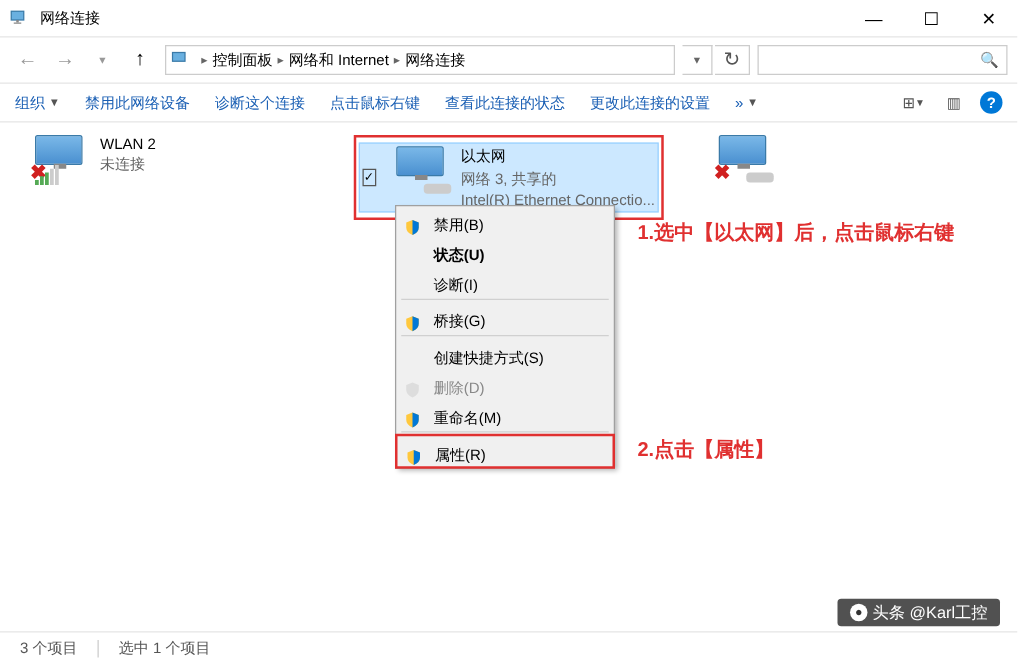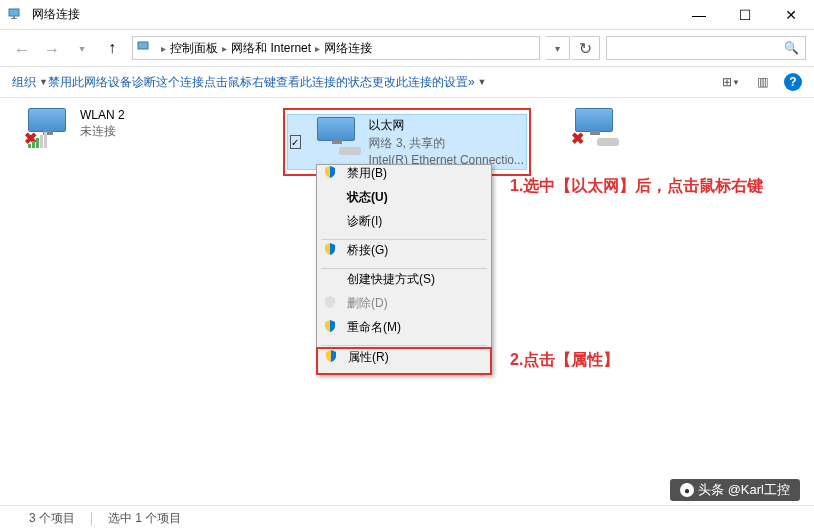--- a/index.html
+++ b/index.html
@@ -20,21 +20,21 @@
     .bc-icon { width: 16px; height: 16px; margin-right: 4px; }
     .bc-sep { color: #666; margin: 0 4px; font-size: 10px; }
     .bc-item { color: #000; }
     .bc-dropdown { width: 24px; height: 24px; border: 1px solid #ccc; border-left: none; display: flex; align-items: center; justify-content: center; color: #666; font-size: 10px; }
     .refresh-btn { width: 28px; height: 24px; border: 1px solid #ccc; border-left: none; display: flex; align-items: center; justify-content: center; color: #555; }
     .searchbox { width: 200px; height: 24px; border: 1px solid #ccc; display: flex; align-items: center; padding: 0 6px; margin-left: 4px; }
     .searchbox input { border: none; outline: none; flex: 1; font-size: 12px; color: #888; }
     .searchbox .sicon { color: #555; font-size: 12px; }
     
     
-    .toolbar { height: 32px; border-top: 1px solid #e5e5e5; border-bottom: 1px solid #e5e5e5; display: flex; align-items: center; padding: 0 12px; font-size: 12px; background: #fff; }
+    .toolbar { height: 32px; border-top: 1px solid #e5e5e5; border-bottom: 1px solid #e5e5e5; display: flex; align-items: center; padding: 0 12px; gap: 20px; font-size: 12px; background: #fff; }
     .tb-item { color: #1a5fb4; cursor: pointer; display: flex; align-items: center; gap: 3px; }
     .tb-item .chev { font-size: 9px; color: #555; }
     .tb-right { margin-left: auto; display: flex; gap: 10px; align-items: center; }
     .tb-icon { width: 22px; height: 22px; display: flex; align-items: center; justify-content: center; color: #555; }
     .help-icon { width: 18px; height: 18px; border-radius: 50%; background: #0078d7; color: #fff; display: flex; align-items: center; justify-content: center; font-size: 12px; font-weight: bold; }
     
     
     .content { position: relative; height: 400px; padding: 10px 24px; }
     .adapters { display: flex; gap: 40px; }
     .adapter { display: flex; gap: 8px; width: 240px; font-size: 12px; }
@@ -49,31 +49,31 @@
     .wifi-bars span { width: 3px; background: #5a5; }
     .wifi-bars span:nth-child(1) { height: 4px; } .wifi-bars span:nth-child(2) { height: 7px; } .wifi-bars span:nth-child(3) { height: 10px; } .wifi-bars span:nth-child(4) { height: 13px; background: #ccc; } .wifi-bars span:nth-child(5) { height: 16px; background: #ccc; }
     .adapter-info { display: flex; flex-direction: column; gap: 1px; }
     .adapter-name { color: #000; }
     .adapter-status { color: #666; }
     .adapter-desc { color: #666; white-space: nowrap; overflow: hidden; text-overflow: ellipsis; max-width: 170px; }
     .checkbox { width: 14px; height: 14px; border: 1px solid #555; display: flex; align-items: center; justify-content: center; font-size: 10px; align-self: center; margin-right: 4px; }
     
     
     .context-menu { position: absolute; top: 164px; left: 316px; width: 176px; background: #f0f0f0; border: 1px solid #a0a0a0; box-shadow: 2px 2px 4px rgba(0,0,0,0.3); font-size: 12px; }
-    .menu-item { height: 24px; display: flex; align-items: flex-start; padding: 0 8px 0 30px; position: relative; }
+    .menu-item { height: 24px; display: flex; align-items: flex-end; padding: 0 8px 0 30px; position: relative; }
     .menu-item.disabled { color: #888; }
     .menu-sep { height: 1px; background: #d0d0d0; margin: 2px 4px; }
     .shield { position: absolute; left: 6px; width: 14px; height: 14px; }
     .menu-item-highlight { border: 2px solid #e03030; margin: -1px; }
     
     
     .annotation { position: absolute; color: #e03030; font-size: 16px; font-weight: 700; }
     
     
-    .statusbar { position: absolute; bottom: 0; left: 0; right: 0; height: 26px; border-top: 1px solid #e5e5e5; display: flex; align-items: center; padding: 0 29px; font-size: 12px; color: #555; gap: 16px; }
+    .statusbar { position: absolute; bottom: 0; left: 0; right: 0; height: 26px; border-top: 1px solid #e5e5e5; display: flex; align-items: center; padding: 0 16px; font-size: 12px; color: #555; gap: 16px; }
     .sb-sep { width: 1px; height: 14px; background: #ccc; }
     
     
     .watermark { position: absolute; bottom: 30px; right: 14px; background: rgba(50,50,50,0.85); color: #fff; font-size: 13px; padding: 2px 10px; border-radius: 3px; display: flex; align-items: center; gap: 4px; }
     .wm-icon { width: 14px; height: 14px; background: #fff; border-radius: 50%; color: #333; display: flex; align-items: center; justify-content: center; font-size: 10px; }
   </style>
 </head>
 <body>
 
 <div class="titlebar">

